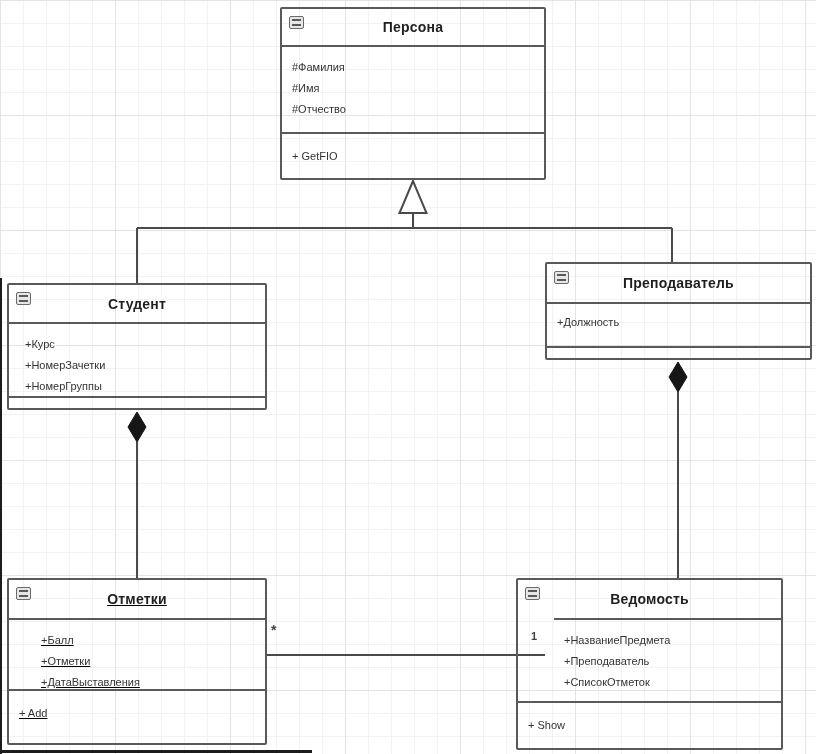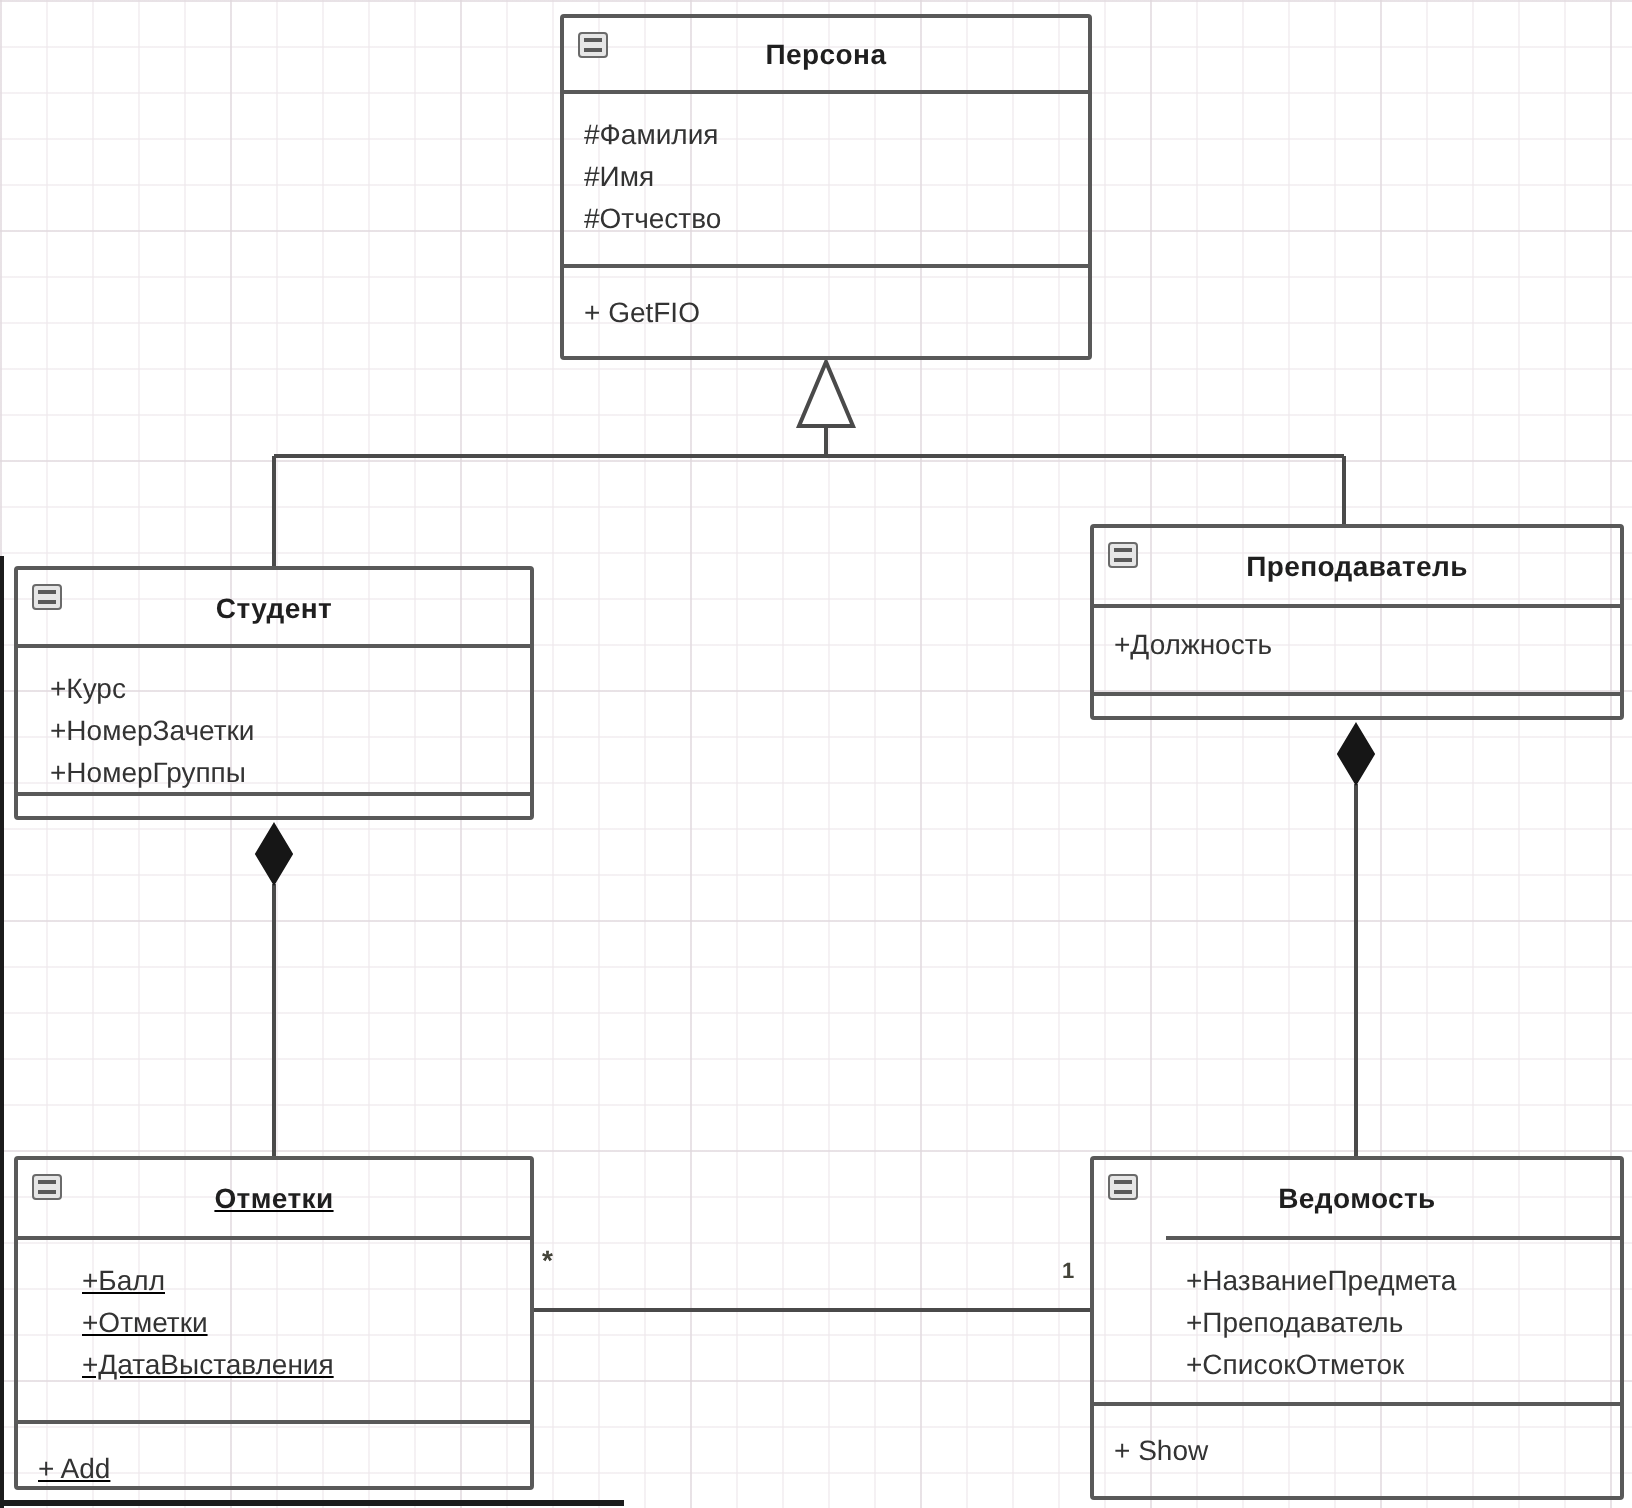--- a/index.html
+++ b/index.html
@@ -63,21 +63,21 @@
     overflow:hidden;
   }
   .methods{
     flex:1 1 auto;
     border-top:2px solid #595959;
     padding:12px 6px 0 10px;
     box-sizing:border-box;
     overflow:hidden;
   }
   .member{
-    font-size:14px;
+    font-size:11px;
     line-height:21px;
     color:#333333;
     white-space:nowrap;
   }
   #connectors{position:absolute;left:0;top:0;width:816px;height:754px;pointer-events:none;}
   .mult-label{
     position:absolute;
     font-size:13px;
     color:#44443a;
     font-weight:bold;
@@ -163,31 +163,31 @@
   </div>
 
   <div class="uml-class" style="left:7px;top:578px;width:260px;height:167px;text-decoration:underline;">
     <div class="title-row" style="height:38px;">
       <span class="cls-icon">
           <span class="bar"></span>
           <span class="bar"></span>
         </span>
       <span class="title">Отметки</span>
     </div>
-    <div class="attrs" style="height:92px;padding-left:32px;">
+    <div class="attrs" style="height:71px;padding-left:32px;">
         <div class="member">+Балл</div>
         <div class="member">+Отметки</div>
         <div class="member">+ДатаВыставления</div>
       </div>
     <div class="methods">
         <div class="member">+ Add</div>
       </div>
   </div>
 
-  <div class="uml-class" style="left:545px;top:578px;width:267px;height:172px;">
+  <div class="uml-class" style="left:516px;top:578px;width:267px;height:172px;">
     <div class="title-row" style="height:38px;">
       <span class="cls-icon">
           <span class="bar"></span>
           <span class="bar"></span>
         </span>
       <span class="title">Ведомость</span>
     </div>
     <div class="attrs" style="height:83px;margin-left:36px;">
         <div class="member">+НазваниеПредмета</div>
         <div class="member">+Преподаватель</div>

